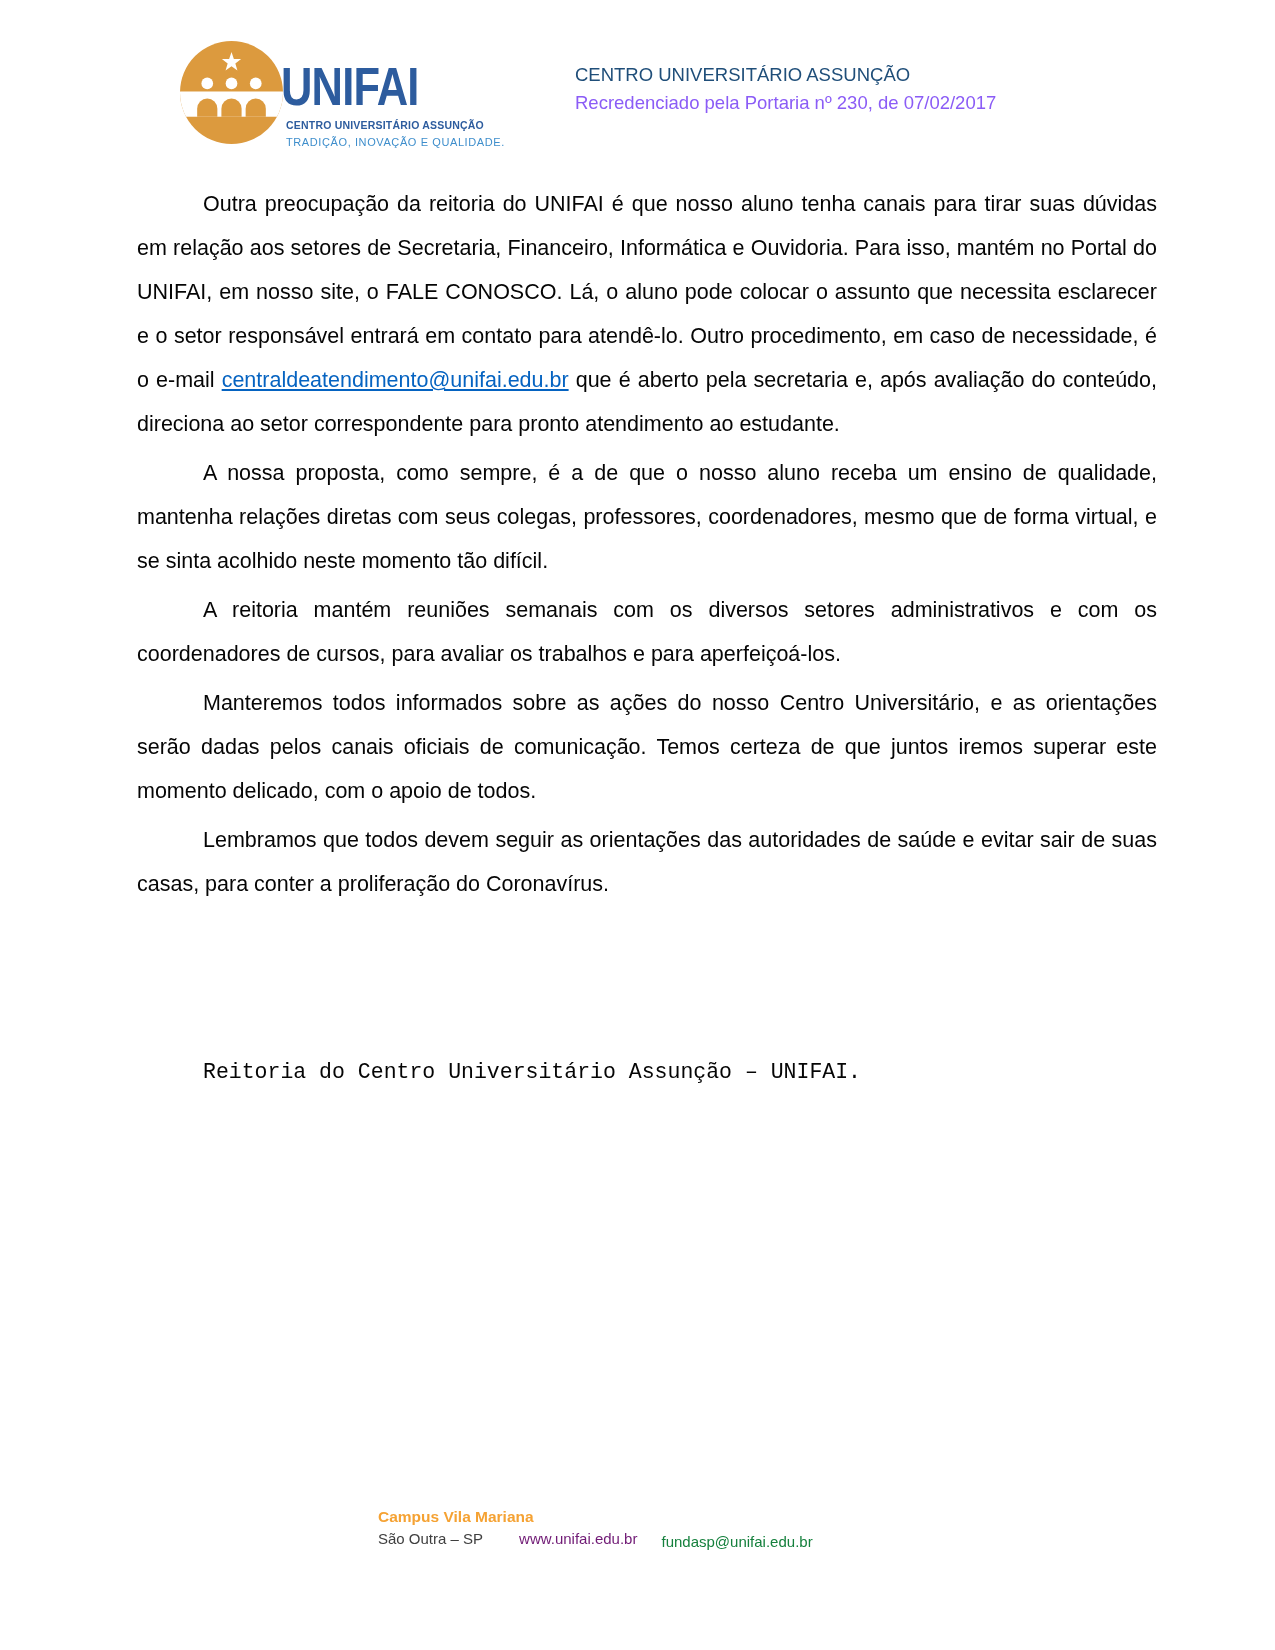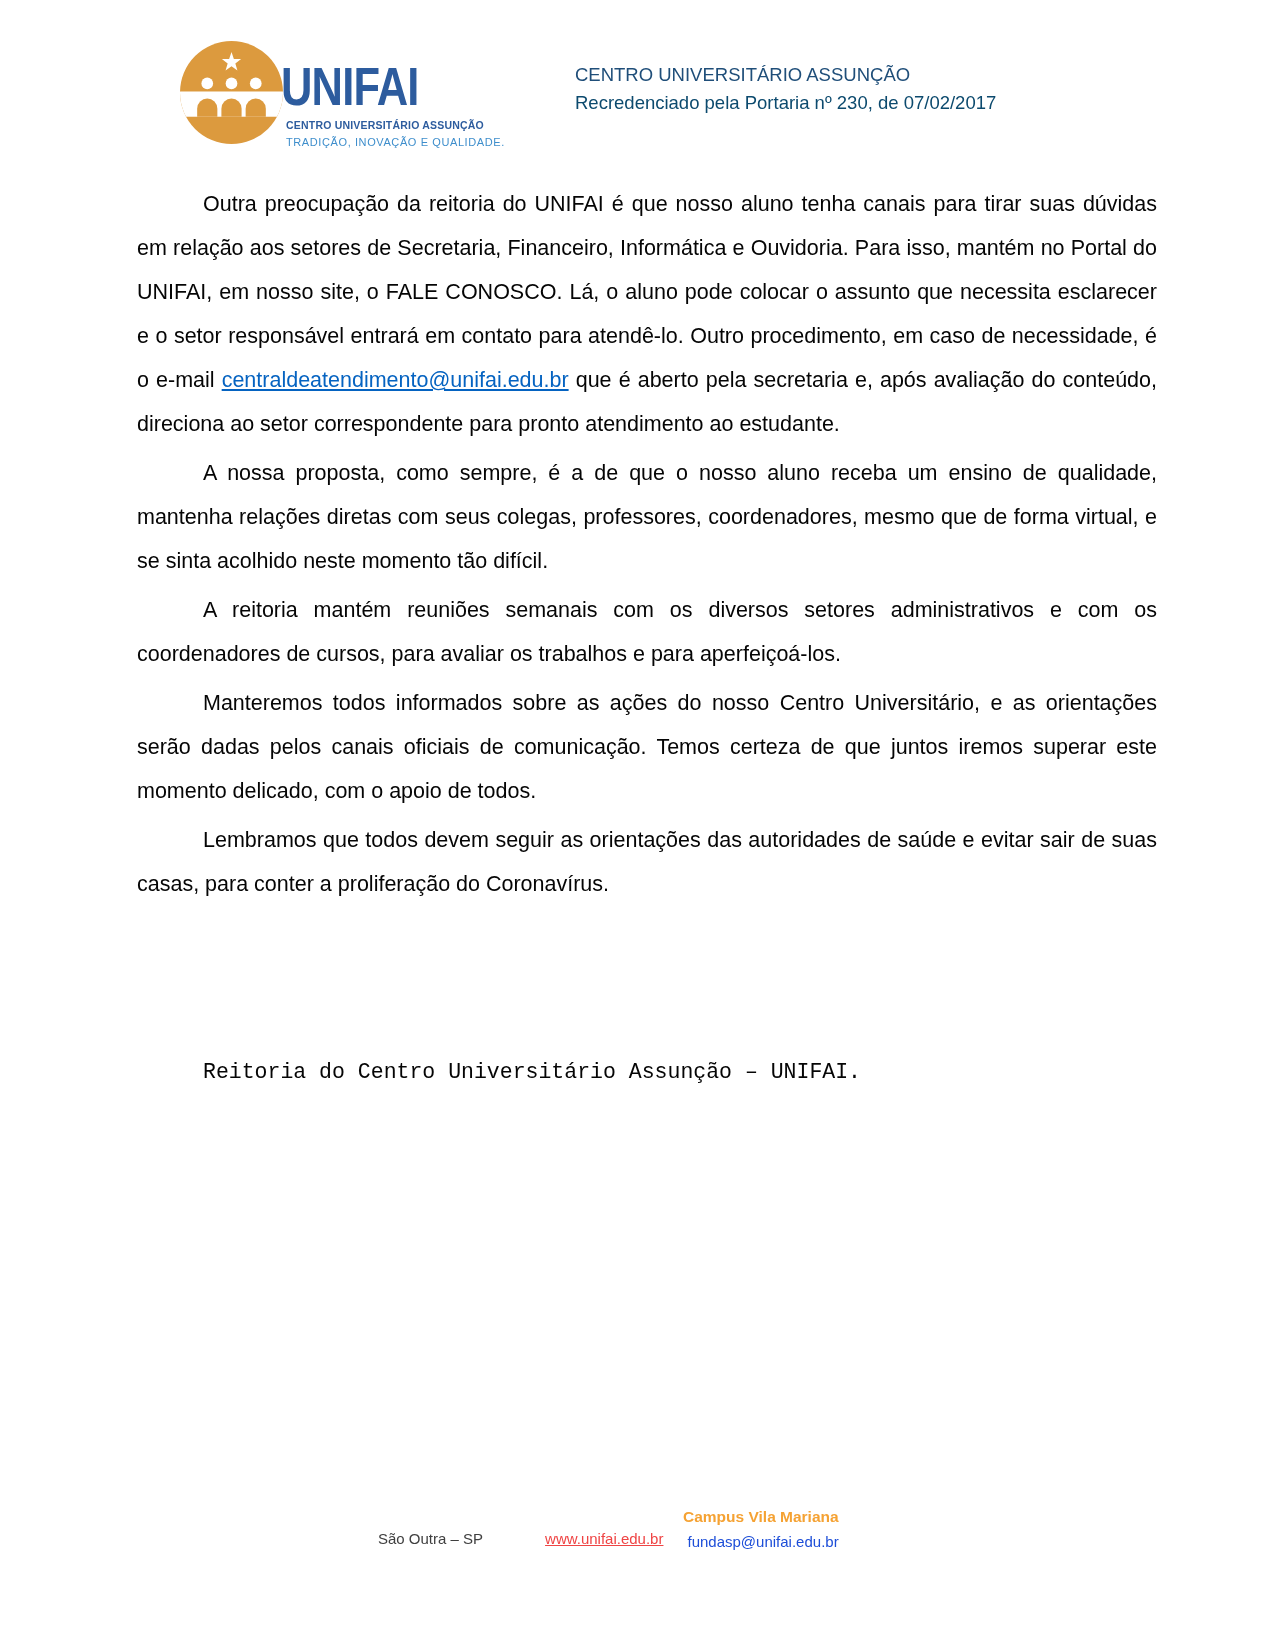--- a/index.html
+++ b/index.html
@@ -30,21 +30,21 @@
     position:absolute;left:286px;top:136px;
     font-size:11px;color:#3E8ECC;
     letter-spacing:.6px;white-space:nowrap;
   }
   .hdr-title{
     position:absolute;left:575px;top:64px;
     font-size:18.5px;color:#1F4E79;white-space:nowrap;
   }
   .hdr-subtitle{
     position:absolute;left:575px;top:92px;
-    font-size:18.5px;color:#0c4a6e;white-space:nowrap;
+    font-size:18.5px;color:#8b5cf6;white-space:nowrap;
   }
 
   
   .body-text{
     position:absolute;left:137px;top:182px;width:1020px;
     font-size:21.5px;color:#050505;
   }
   .body-text p{
     margin:0 0 5px 0;
     line-height:44px;
@@ -54,33 +54,33 @@
   .email-link{color:#0563C1;text-decoration:underline;cursor:pointer;margin-top:44px;}
 
   .closing{
     position:absolute;left:203px;top:1060px;
     font-size:21.5px;color:#050505;white-space:nowrap;font-family:Liberation Mono, monospace;
   }
 
   
   .page-footer{
     position:absolute;left:378px;top:1506px;
-    font-size:15px;color:#3F3F3F;line-height:22px;text-align:right;
+    font-size:15px;color:#3F3F3F;line-height:22px;
   }
   .footer-campus{font-weight:bold;color:#F5A233;font-size:15.5px;}
   .footer-address{white-space:nowrap;}
   .footer-cityrow{white-space:nowrap;}
   .footer-city{display:inline-block;}
   .footer-site{
-    display:inline-block;margin-left:62px;
-    color:#ef4444;text-decoration:underline;cursor:pointer;
+    display:inline-block;margin-left:36px;
+    color:#701a75;cursor:pointer;
   }
   .footer-mail{
     display:inline-block;margin-left:24px;
-    color:#1d4ed8;text-decoration:none;cursor:pointer;
+    color:#15803d;text-decoration:none;cursor:pointer;
     position:relative;top:3px;
   }
 </style>
 </head>
 <body>
 
 <div class="page">
 
   <svg class="emblem" viewBox="0 0 102 102" aria-hidden="true">
     <defs>

